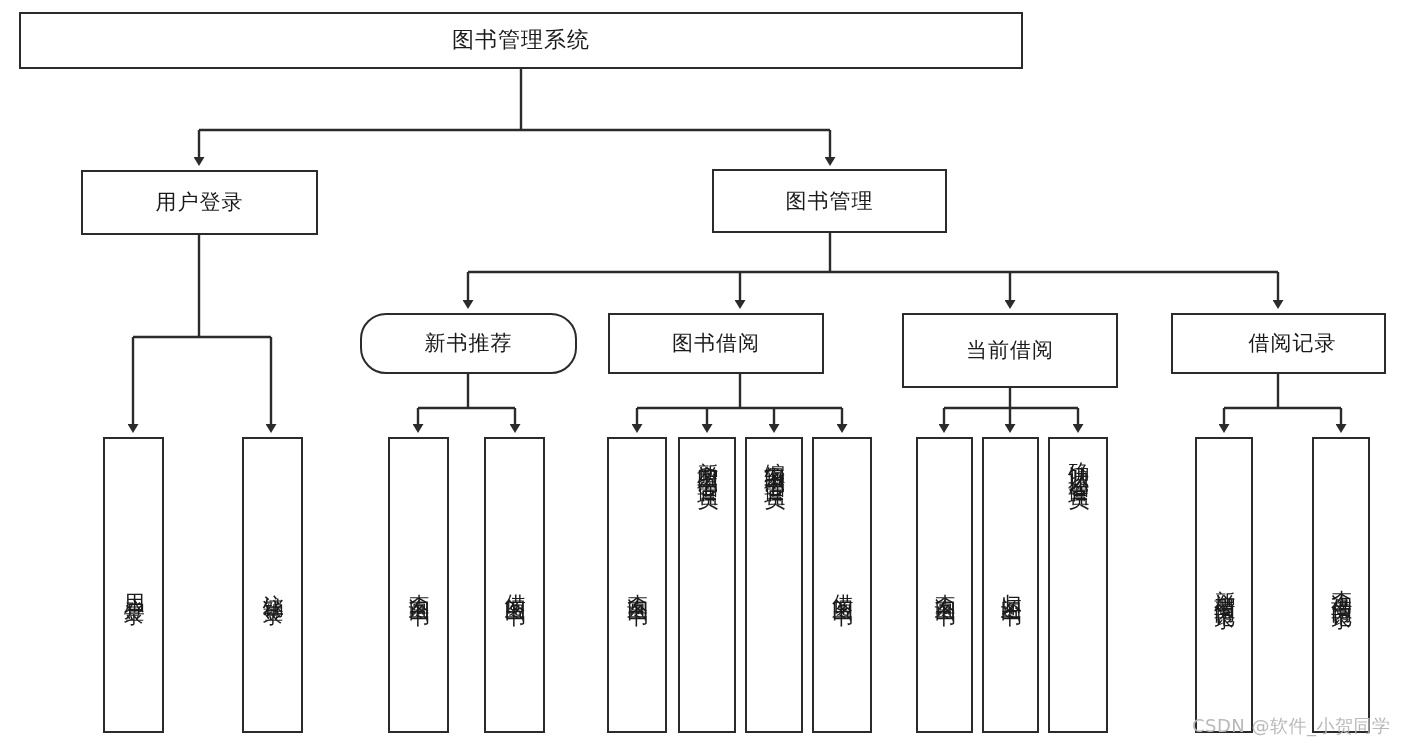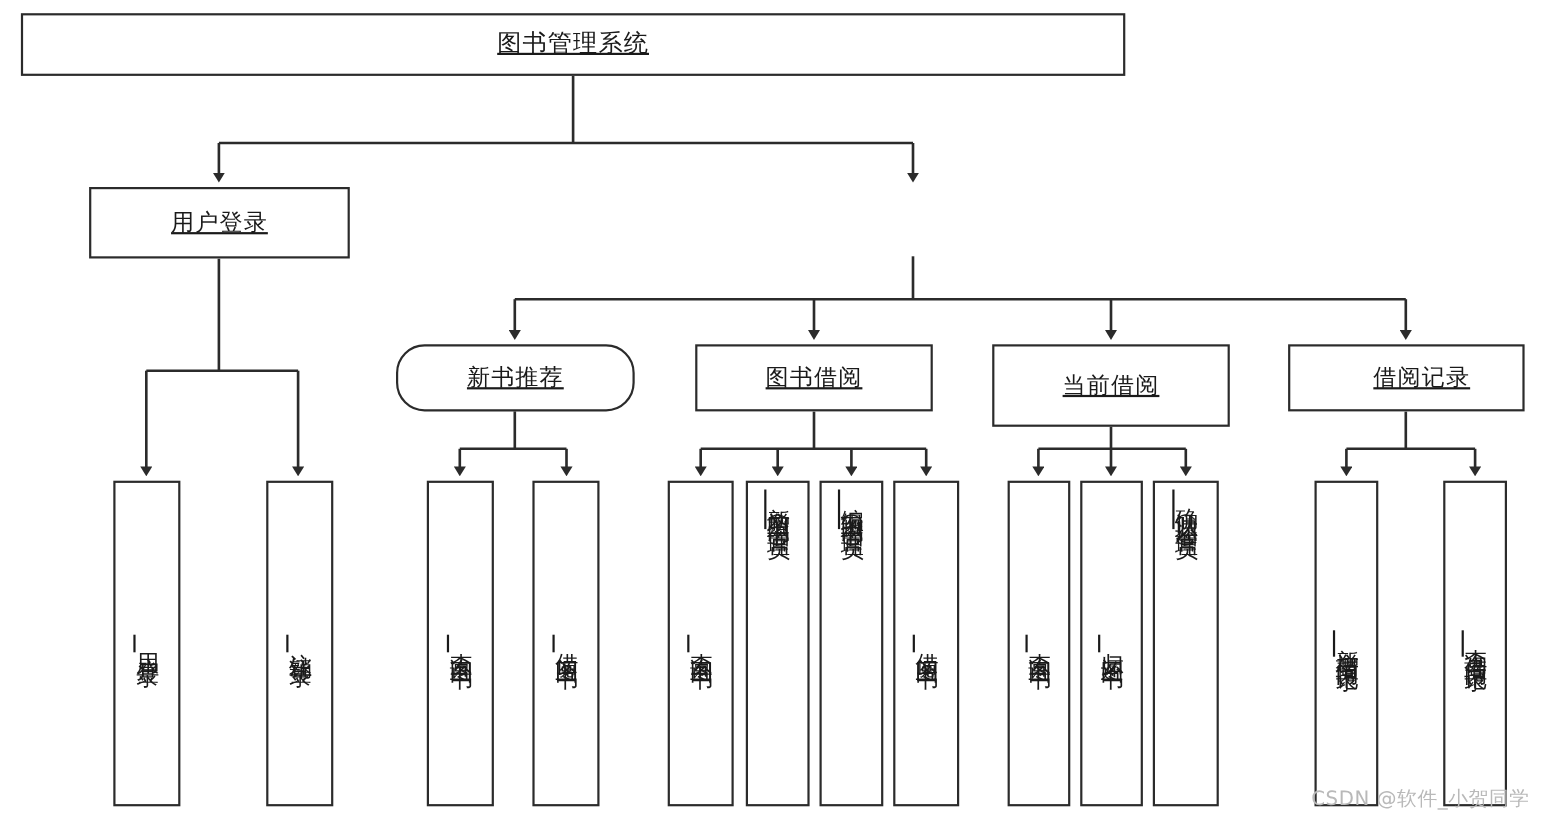--- a/index.html
+++ b/index.html
@@ -32,21 +32,20 @@
     background: #ffffff;
     display: flex;
     align-items: center;
     justify-content: center;
     color: #1a1a1a;
   }
   .node .label {
     display: block;
     text-align: center;
     line-height: 1.28;
-    text-decoration: underline;
   }
   
   .node.h .label {
     font-size: 21px;
     letter-spacing: 1px;
     white-space: nowrap;
   }
   .node.root .label {
     font-size: 22px;
   }
@@ -133,25 +132,28 @@
     </g>
   </svg>
 
   <div class="node h root" style="left:19px; top:12px; width:1004px; height:57px;">
     <span class="label">图书管理系统</span>
   </div>
 
   <div class="node h" style="left:81px; top:170px; width:237px; height:65px;">
     <span class="label">用户登录</span>
   </div>
+  <div class="node h" style="left:712px; top:169px; width:235px; height:64px;">
+    <span class="label">图书管理</span>
+  </div>
 
   <div class="node h" style="left:360px; top:313px; width:217px; height:61px;border-radius:26px;">
     <span class="label">新书推荐</span>
   </div>
-  <div class="node h" style="left:632px; top:313px; width:216px; height:61px;">
+  <div class="node h" style="left:608px; top:313px; width:216px; height:61px;">
     <span class="label">图书借阅</span>
   </div>
   <div class="node h" style="left:902px; top:313px; width:216px; height:75px;">
     <span class="label">当前借阅</span>
   </div>
   <div class="node h" style="left:1171px; top:313px; width:215px; height:61px;padding-left:28px;">
     <span class="label">借阅记录</span>
   </div>
 
   <div class="node v center" style="left:103px; top:437px; width:61px; height:296px;">

